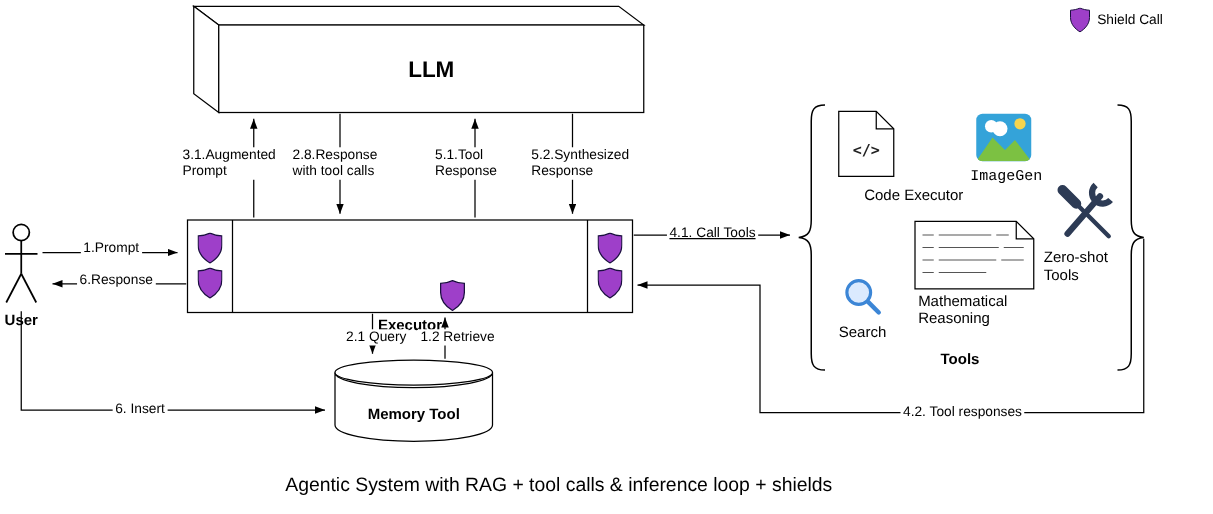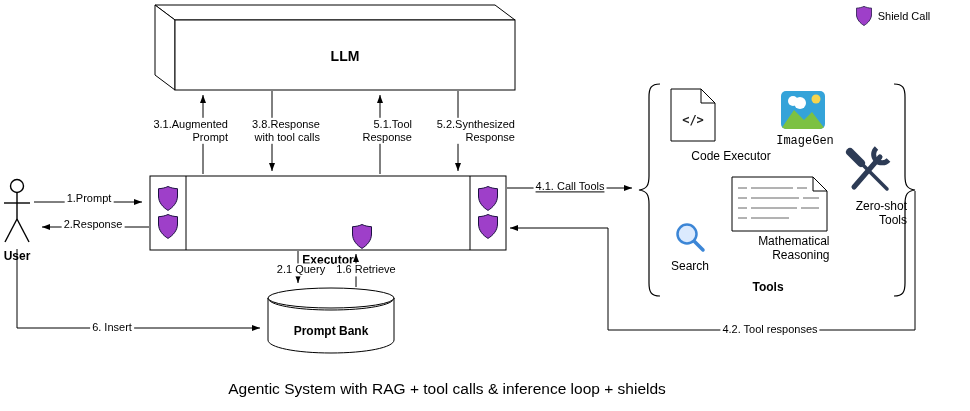--- a/index.html
+++ b/index.html
@@ -11,27 +11,27 @@
   .shape { fill:#ffffff; stroke:#000000; stroke-width:1; }
   .thin  { stroke:#000000; stroke-width:1; fill:none; }
   .actor { stroke:#000000; stroke-width:1.4; fill:none; }
   .actor-head { fill:#ffffff; stroke:#000000; stroke-width:1.4; }
   .edge  { fill:none; stroke:#000000; stroke-width:1; marker-end:url(#arrowhead); }
   .brace { fill:none; stroke:#000000; stroke-width:1.2; }
   .shield-use { stroke:#1b1040; stroke-width:1; }
   .icon { position:absolute; }
   .lbl {
     position:absolute; transform:translate(-50%,-50%);
-    font-size:11px; color:#000; text-align:right; white-space:nowrap; line-height:1.2;
+    font-size:11px; color:#000; text-align:left; white-space:nowrap; line-height:1.2;
   }
   .wrap { white-space:normal; }
   .bg { background:#ffffff; padding:0 2px; }
   .bold { font-weight:bold; }
   .f12 { font-size:12px; }
-  .f13 { font-size:14px; }
+  .f13 { font-size:18px; }
   .caption { font-size:15.5px; }
   .glyph { font-family:"DejaVu Sans Mono", monospace; font-weight:bold; }
   .eqline { stroke:#555; stroke-width:0.9; }
 </style>
 </head>
 <body>
 
 <div id="canvas">
 
   <svg class="layer" width="970" height="411" viewBox="0 0 970 411">
@@ -154,32 +154,32 @@
       <path d="M34.5,4 A8.5,8.5 0 1,0 46.5,16" fill="none" stroke-width="5" stroke="#2d3b55"></path>
       <line x1="38" y1="13" x2="12" y2="43" stroke-width="5" stroke-linecap="round" stroke="#2d3b55"></line>
 
       <line x1="8" y1="8" x2="19" y2="19" stroke-width="8" stroke-linecap="round" stroke="#2d3b55"></line>
       <line x1="19" y1="19" x2="45" y2="45" stroke-width="3.5" stroke-linecap="round" stroke="#2d3b55"></line>
     </svg>
   </div>
 
   <div class="lbl bold f13" style="left:345px; top:56px;">LLM</div>
   <div class="lbl bold f12" style="left:328px; top:213px;margin-top:47px;">Executor</div>
-  <div class="lbl bold f12" style="left:331px; top:331px;">Prompt Bank</div>
+  <div class="lbl bold f12" style="left:331px; top:331px;">Memory Tool</div>
   <div class="lbl bold f12" style="left:17px;  top:256px;">User</div>
   <div class="lbl bold f12" style="left:768px; top:287px;">Tools</div>
 
   <div class="lbl bg" style="left:89px;  top:199px;">1.Prompt</div>
-  <div class="lbl bg" style="left:93px;  top:225px;">2.Response</div>
+  <div class="lbl bg" style="left:93px;  top:225px;">6.Response</div>
   <div class="lbl bg wrap" style="left:187px; top:131px; width:82px;">3.1.Augmented Prompt</div>
-  <div class="lbl bg wrap" style="left:277px; top:131px; width:86px;">3.8.Response with tool calls</div>
+  <div class="lbl bg wrap" style="left:277px; top:131px; width:86px;">2.8.Response with tool calls</div>
   <div class="lbl bg wrap" style="left:380px; top:131px; width:64px;">5.1.Tool Response</div>
   <div class="lbl bg wrap" style="left:470px; top:131px; width:90px;">5.2.Synthesized Response</div>
   <div class="lbl bg" style="left:301px; top:270px;">2.1 Query</div>
-  <div class="lbl bg" style="left:366px; top:270px;">1.6 Retrieve</div>
+  <div class="lbl bg" style="left:366px; top:270px;">1.2 Retrieve</div>
   <div class="lbl bg" style="left:570px; top:187px;text-decoration:underline;">4.1. Call Tools</div>
   <div class="lbl bg" style="left:770px; top:330px;">4.2. Tool responses</div>
   <div class="lbl bg" style="left:112px; top:328px;">6. Insert</div>
 
   <div class="lbl f12" style="left:695px; top:156px;margin-left:36px;">Code Executor</div>
   <div class="lbl f12" style="left:805px; top:141px;font-family:Liberation Mono, monospace;">ImageGen</div>
   <div class="lbl f12" style="left:690px; top:266px;">Search</div>
   <div class="lbl f12 wrap" style="left:782px; top:248px; width:95px;">Mathematical Reasoning</div>
   <div class="lbl f12 wrap" style="left:871px; top:213px; width:72px;">Zero-shot Tools</div>
 

